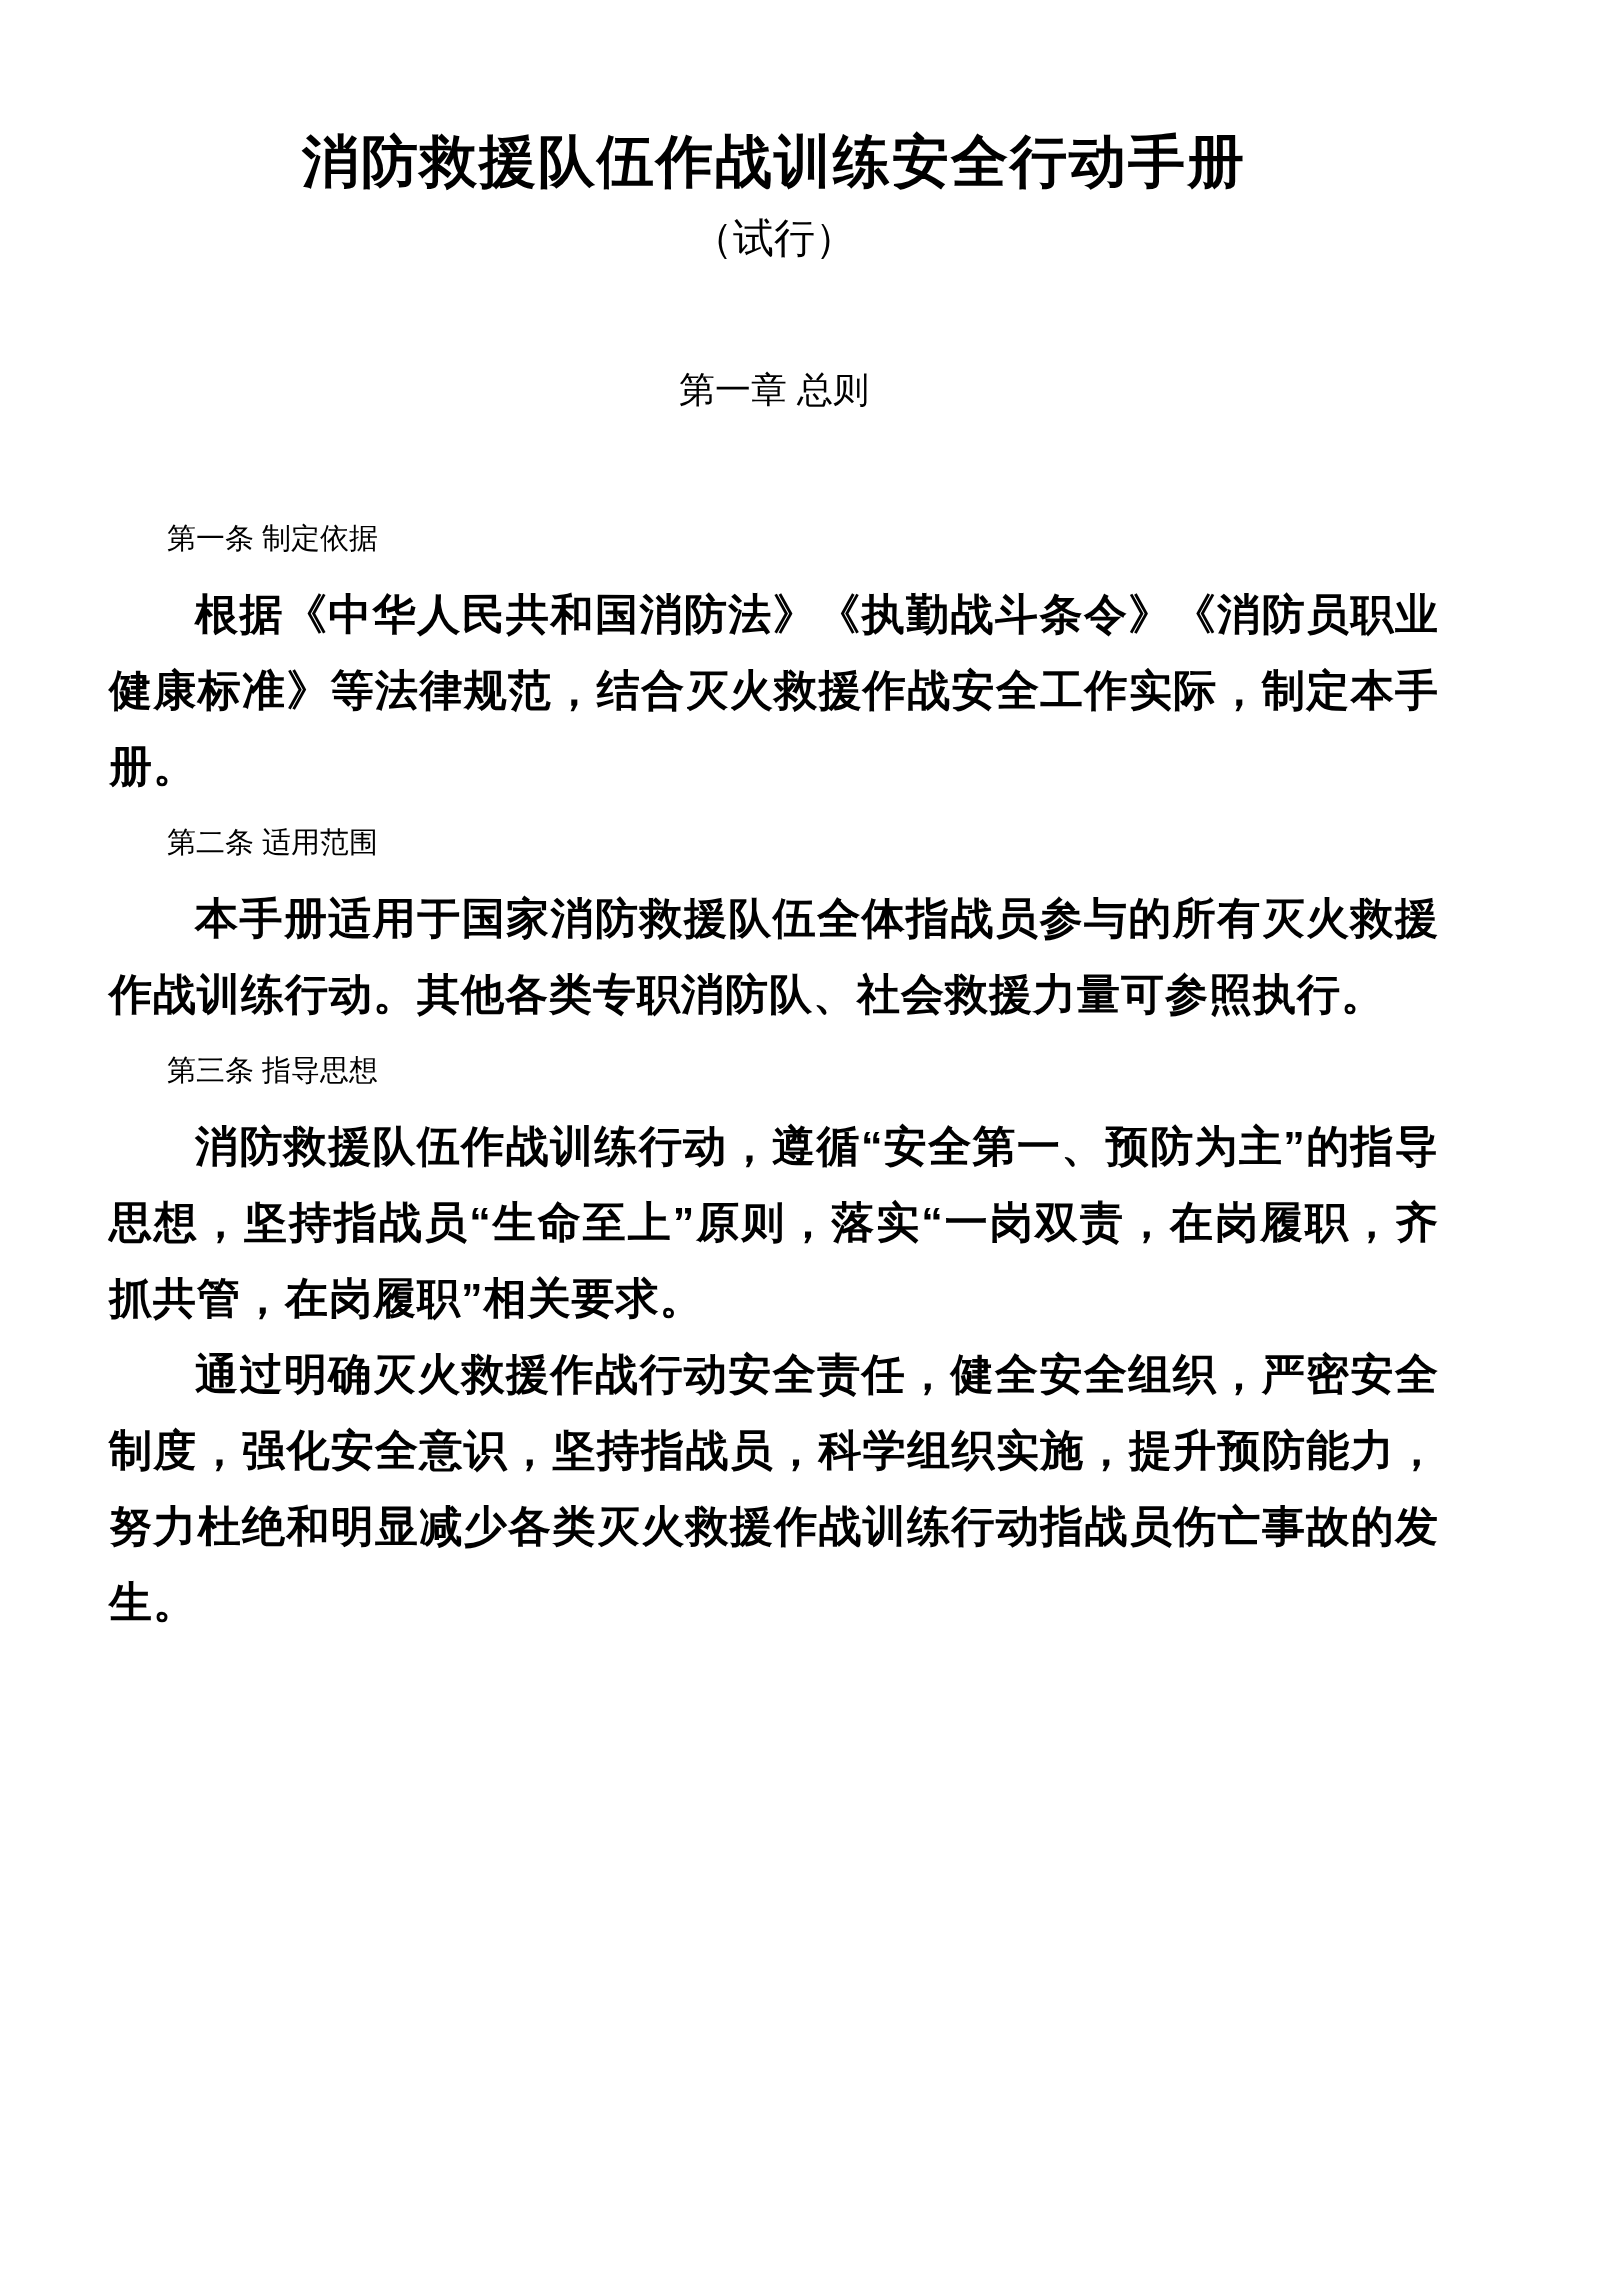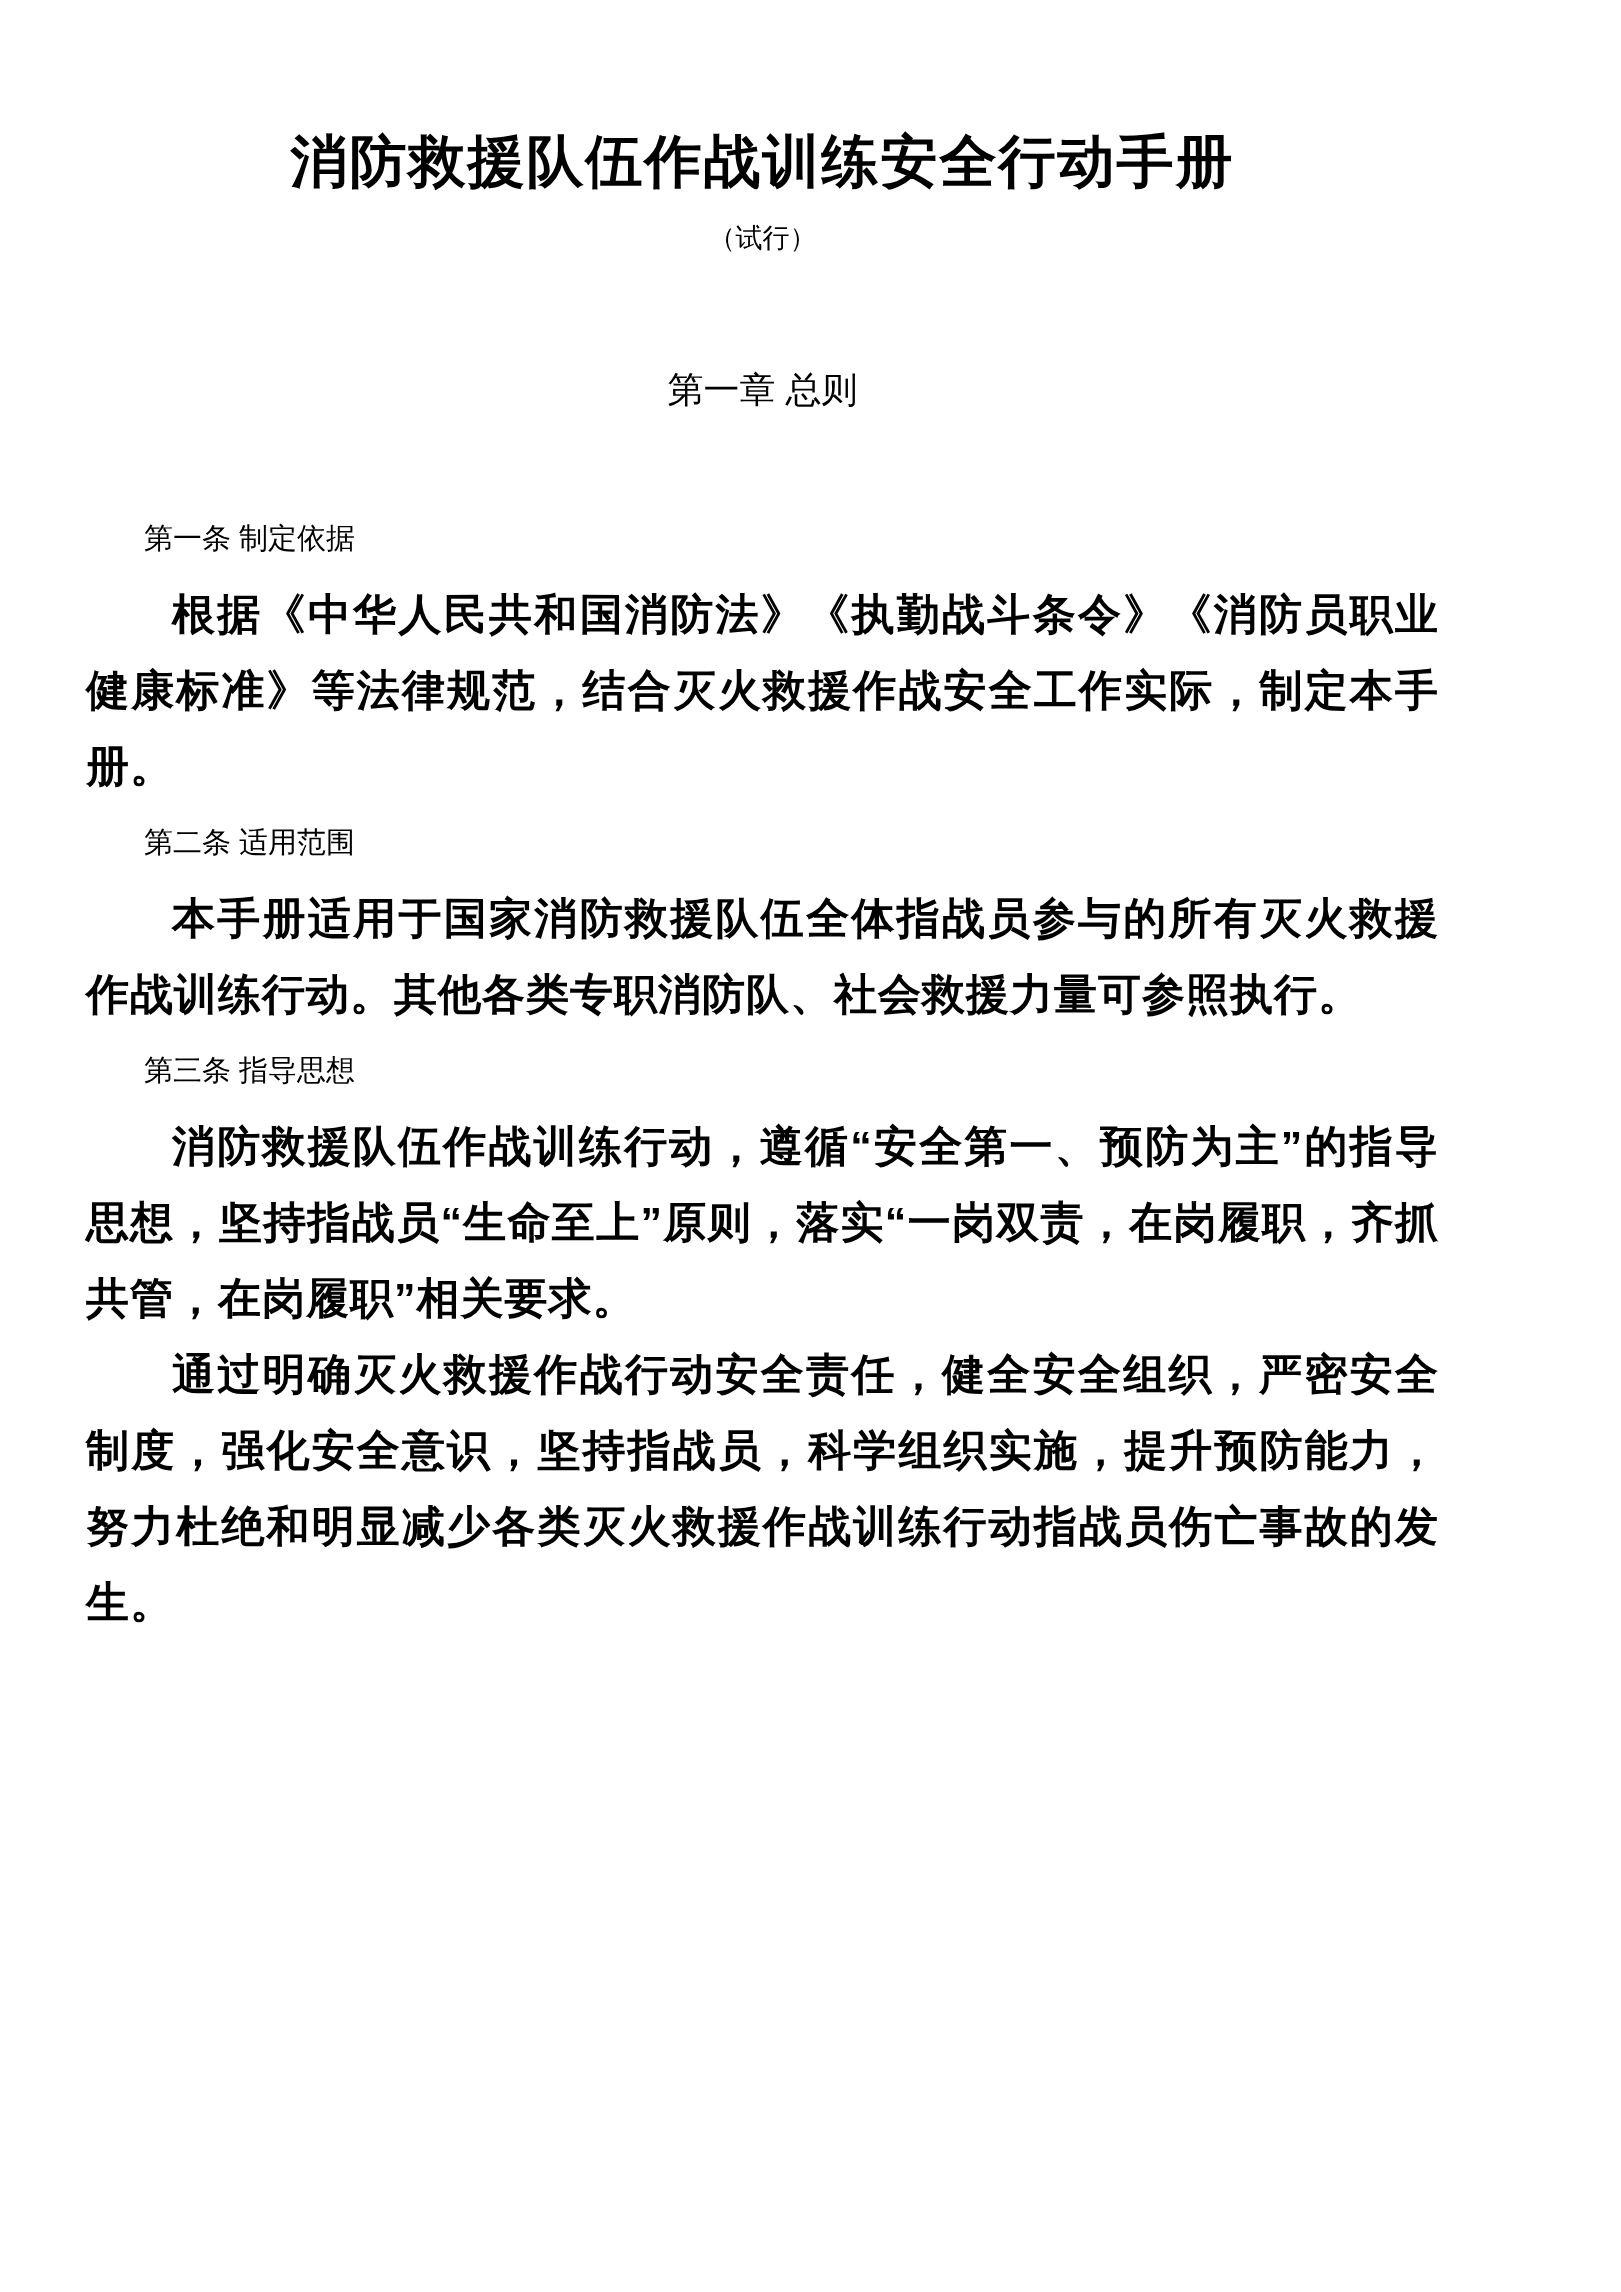--- a/index.html
+++ b/index.html
@@ -6,38 +6,38 @@
     margin: 0;
     padding: 0;
     background: #ffffff;
   }
   .page {
     position: relative;
     width: 1621px;
     height: 2293px;
     margin: 0 auto;
     box-sizing: border-box;
-    padding: 125px 182px 0 86px;
+    padding: 125px 182px 0 109px;
     background: #ffffff;
     color: #000000;
     font-family: "Liberation Sans", sans-serif;
     overflow: hidden;
   }
   .doc-title {
     margin: 0 0 11.8px 0;
     text-align: center;
     font-size: 57px;
     line-height: 73px;
     font-weight: 700;
     letter-spacing: 2px;
   }
   .doc-subtitle {
     margin: 0 0 94px 0;
     text-align: center;
-    font-size: 27px;
+    font-size: 41px;
     line-height: 57px;
     font-weight: 400;
   }
   .chapter-heading {
     margin: 0 0 82px 0;
     text-align: center;
     font-size: 36px;
     line-height: 57px;
     font-weight: 500;
   }

